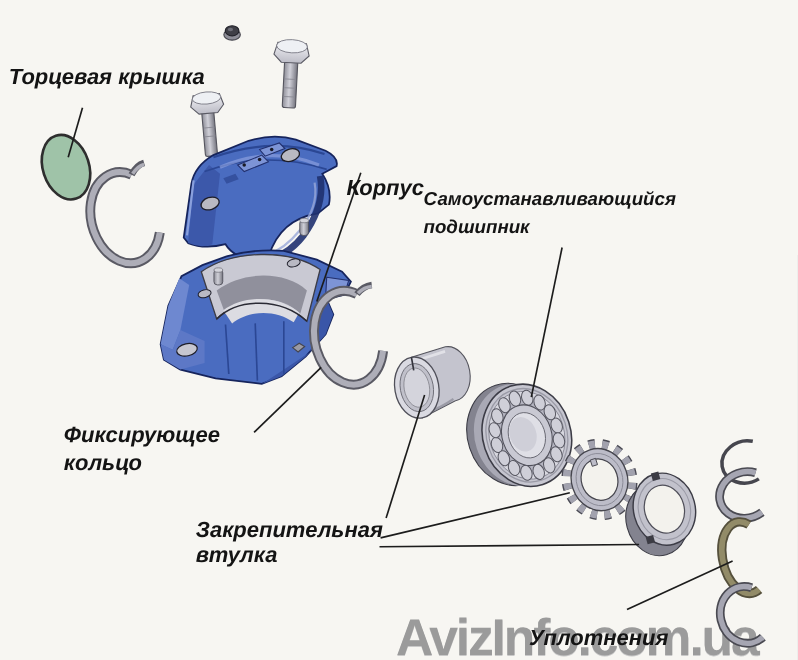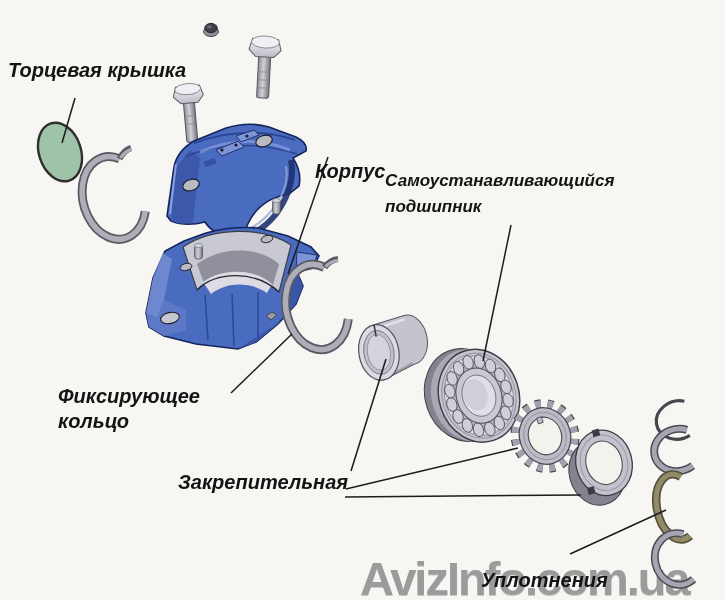--- a/index.html
+++ b/index.html
@@ -235,19 +235,20 @@
     <span class="ln">подшипник</span>
   </div>
 
   <div class="label lbl-locking-ring">
     <span class="ln">Фиксирующее</span>
     <span class="ln">кольцо</span>
   </div>
 
   <div class="label lbl-adapter-sleeve">
     <span class="ln">Закрепительная</span>
+    <span class="ln">втулка</span>
   </div>
 
   <div class="label lbl-seals">
     <span class="ln">Уплотнения</span>
   </div>
 
 </div>
 
 </body></html>

